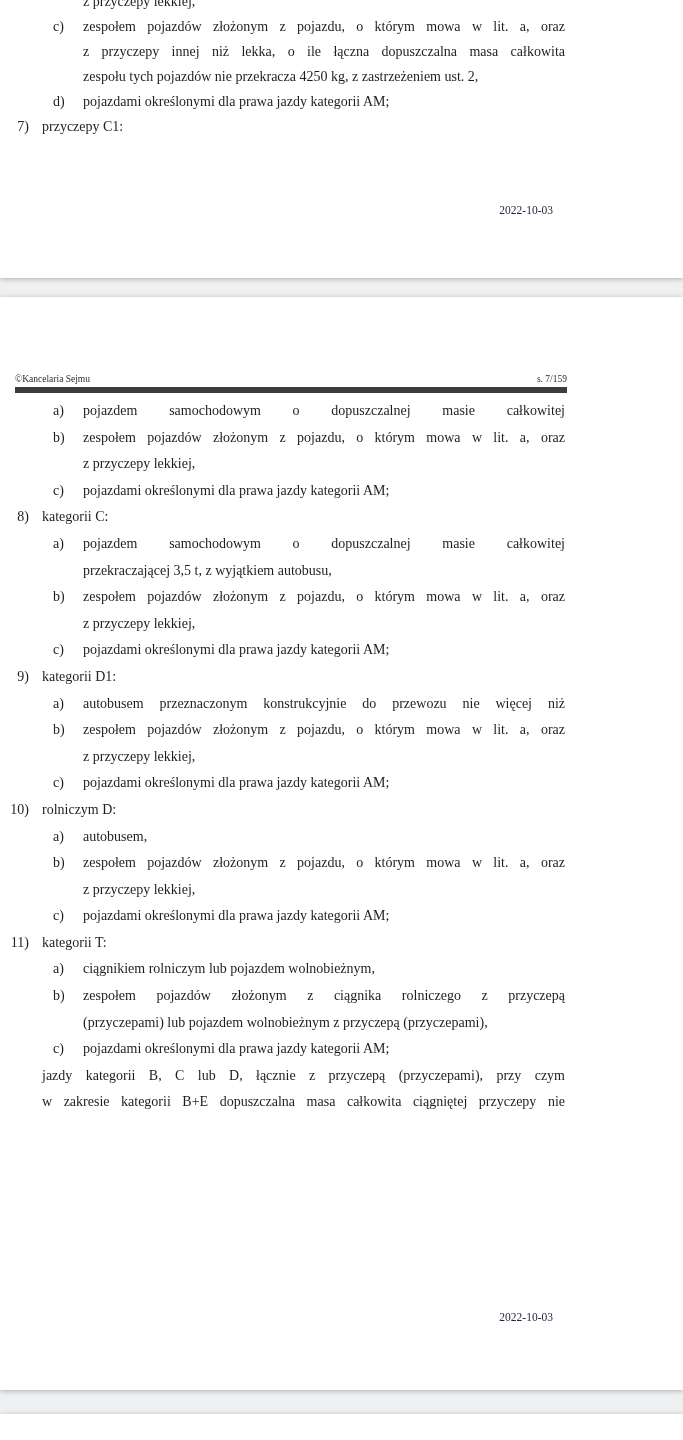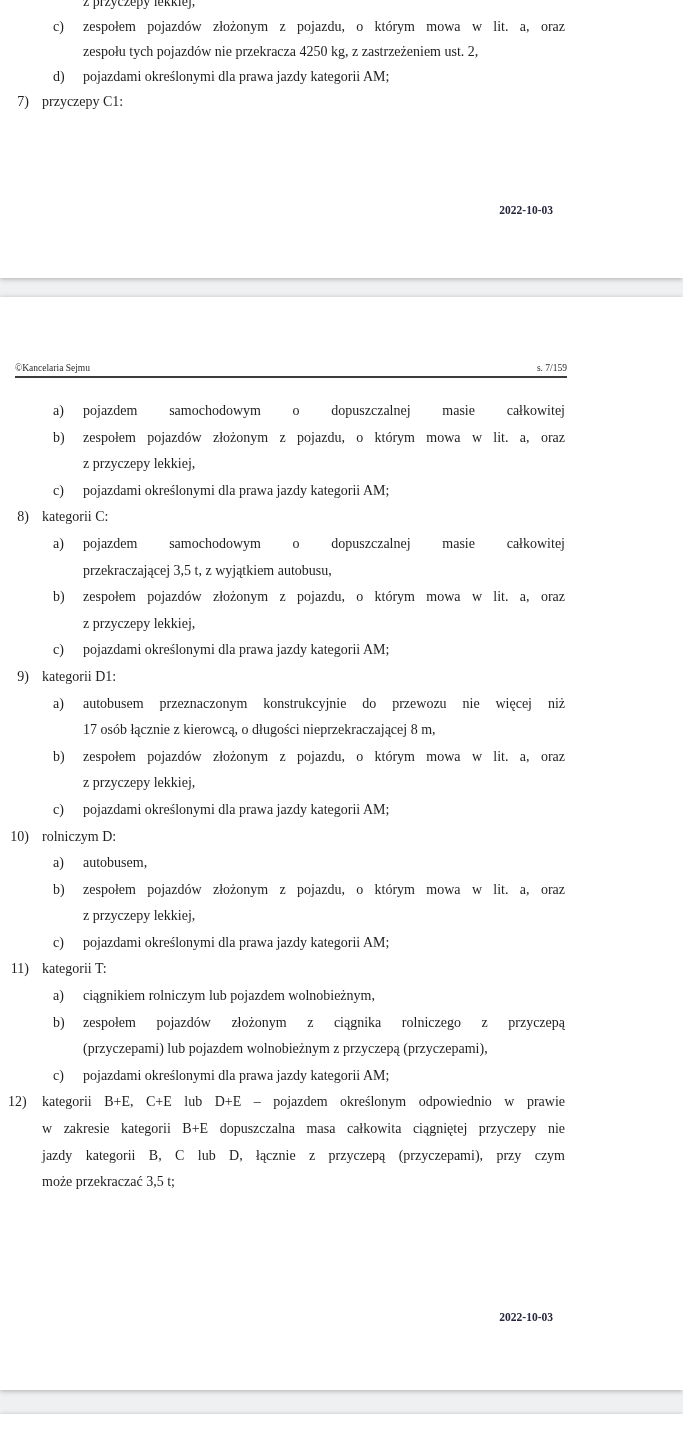--- a/index.html
+++ b/index.html
@@ -26,41 +26,42 @@
 
   .line { position:relative; text-align:left; white-space:normal; }
   .line.justify { text-align:justify; text-align-last:justify; text-justify:inter-word; }
   .line.letter, .line.sub-cont { padding-left:83px; }
   .line.number, .line.num-cont { padding-left:42px; }
   .marker { position:absolute; top:0; }
   .line.letter .marker { left:53px; }
   .line.number .marker { left:8px; width:21px; text-align:right; }
 
   .page-header {
-    position:absolute; top:65px; left:15px; width:552px;
+    position:absolute; top:76px; left:15px; width:552px;
     display:flex; justify-content:space-between; align-items:flex-start;
     font-size:9.5px; line-height:12px; color:#2b2b2b;
-    border-bottom:2px solid #6d28d9; padding-bottom:2px;
+    border-bottom:6px solid #6d28d9; padding-bottom:2px;
   }
   .footer-date {
     position:absolute; right:130px;
-    font-size:11.5px; line-height:14px; font-weight:bold; color:#26263f;
+    font-size:11.5px; line-height:14px; font-weight:normal; color:#26263f;
   }
   #page6 .footer-date { top:243px; }
   #page7 .footer-date { top:1013px; }
 </style>
 </head>
 <body style="background: rgb(238, 240, 242);">
 
 <div class="viewer" style="color: rgb(30, 30, 30);">
 
   <div class="page" id="page6" style="background: rgb(255, 255, 255);">
     <div class="content" id="page6-body">
         <div class="line sub-cont"><span>z przyczepy lekkiej,</span></div>
         <div class="line letter justify"><span class="marker">c)</span><span>zespołem pojazdów złożonym z pojazdu, o którym mowa w lit. a, oraz</span></div>
+        <div class="line sub-cont justify"><span>z przyczepy innej niż lekka, o ile łączna dopuszczalna masa całkowita</span></div>
         <div class="line sub-cont"><span>zespołu tych pojazdów nie przekracza 4250 kg, z zastrzeżeniem ust. 2,</span></div>
         <div class="line letter"><span class="marker">d)</span><span>pojazdami określonymi dla prawa jazdy kategorii AM;</span></div>
         <div class="line number"><span class="marker">7)</span><span>przyczepy C1:</span></div>
       </div>
     <div class="footer-date">2022-10-03</div>
   </div>
 
   <div class="page" id="page7" style="background: rgb(255, 255, 255);">
     <div class="page-header" style="border-bottom-color: rgb(60, 60, 60);">
       <span>©Kancelaria Sejmu</span>
@@ -72,37 +73,34 @@
         <div class="line sub-cont"><span>z przyczepy lekkiej,</span></div>
         <div class="line letter"><span class="marker">c)</span><span>pojazdami określonymi dla prawa jazdy kategorii AM;</span></div>
         <div class="line number"><span class="marker">8)</span><span>kategorii C:</span></div>
         <div class="line letter justify"><span class="marker">a)</span><span>pojazdem samochodowym o dopuszczalnej masie całkowitej</span></div>
         <div class="line sub-cont"><span>przekraczającej 3,5 t, z wyjątkiem autobusu,</span></div>
         <div class="line letter justify"><span class="marker">b)</span><span>zespołem pojazdów złożonym z pojazdu, o którym mowa w lit. a, oraz</span></div>
         <div class="line sub-cont"><span>z przyczepy lekkiej,</span></div>
         <div class="line letter"><span class="marker">c)</span><span>pojazdami określonymi dla prawa jazdy kategorii AM;</span></div>
         <div class="line number"><span class="marker">9)</span><span>kategorii D1:</span></div>
         <div class="line letter justify"><span class="marker">a)</span><span>autobusem przeznaczonym konstrukcyjnie do przewozu nie więcej niż</span></div>
-        <div class="line sub-cont"><span>17 osób łącznie z kierowcą, o długości nieprzekraczającej 8 m,</span></div>
         <div class="line letter justify"><span class="marker">b)</span><span>zespołem pojazdów złożonym z pojazdu, o którym mowa w lit. a, oraz</span></div>
         <div class="line sub-cont"><span>z przyczepy lekkiej,</span></div>
         <div class="line letter"><span class="marker">c)</span><span>pojazdami określonymi dla prawa jazdy kategorii AM;</span></div>
         <div class="line number"><span class="marker">10)</span><span>rolniczym D:</span></div>
         <div class="line letter"><span class="marker">a)</span><span>autobusem,</span></div>
         <div class="line letter justify"><span class="marker">b)</span><span>zespołem pojazdów złożonym z pojazdu, o którym mowa w lit. a, oraz</span></div>
         <div class="line sub-cont"><span>z przyczepy lekkiej,</span></div>
         <div class="line letter"><span class="marker">c)</span><span>pojazdami określonymi dla prawa jazdy kategorii AM;</span></div>
         <div class="line number"><span class="marker">11)</span><span>kategorii T:</span></div>
         <div class="line letter"><span class="marker">a)</span><span>ciągnikiem rolniczym lub pojazdem wolnobieżnym,</span></div>
         <div class="line letter justify"><span class="marker">b)</span><span>zespołem pojazdów złożonym z ciągnika rolniczego z przyczepą</span></div>
         <div class="line sub-cont"><span>(przyczepami) lub pojazdem wolnobieżnym z przyczepą (przyczepami),</span></div>
         <div class="line letter"><span class="marker">c)</span><span>pojazdami określonymi dla prawa jazdy kategorii AM;</span></div>
-        <div class="line number justify"><span class="marker">12)</span><span>kategorii B+E, C+E lub D+E – pojazdem określonym odpowiednio w prawie</span></div>
+        <div class="line num-cont justify"><span>jazdy kategorii B, C lub D, łącznie z przyczepą (przyczepami), przy czym</span></div>
         <div class="line num-cont justify"><span>w zakresie kategorii B+E dopuszczalna masa całkowita ciągniętej przyczepy nie</span></div>
-        <div class="line num-cont justify"><span>jazdy kategorii B, C lub D, łącznie z przyczepą (przyczepami), przy czym</span></div>
-        <div class="line num-cont"><span>może przekraczać 3,5 t;</span></div>
       </div>
     <div class="footer-date">2022-10-03</div>
   </div>
 
   <div class="page" id="page8" style="background: rgb(255, 255, 255);"></div>
 
 </div>
 
 </body></html>

